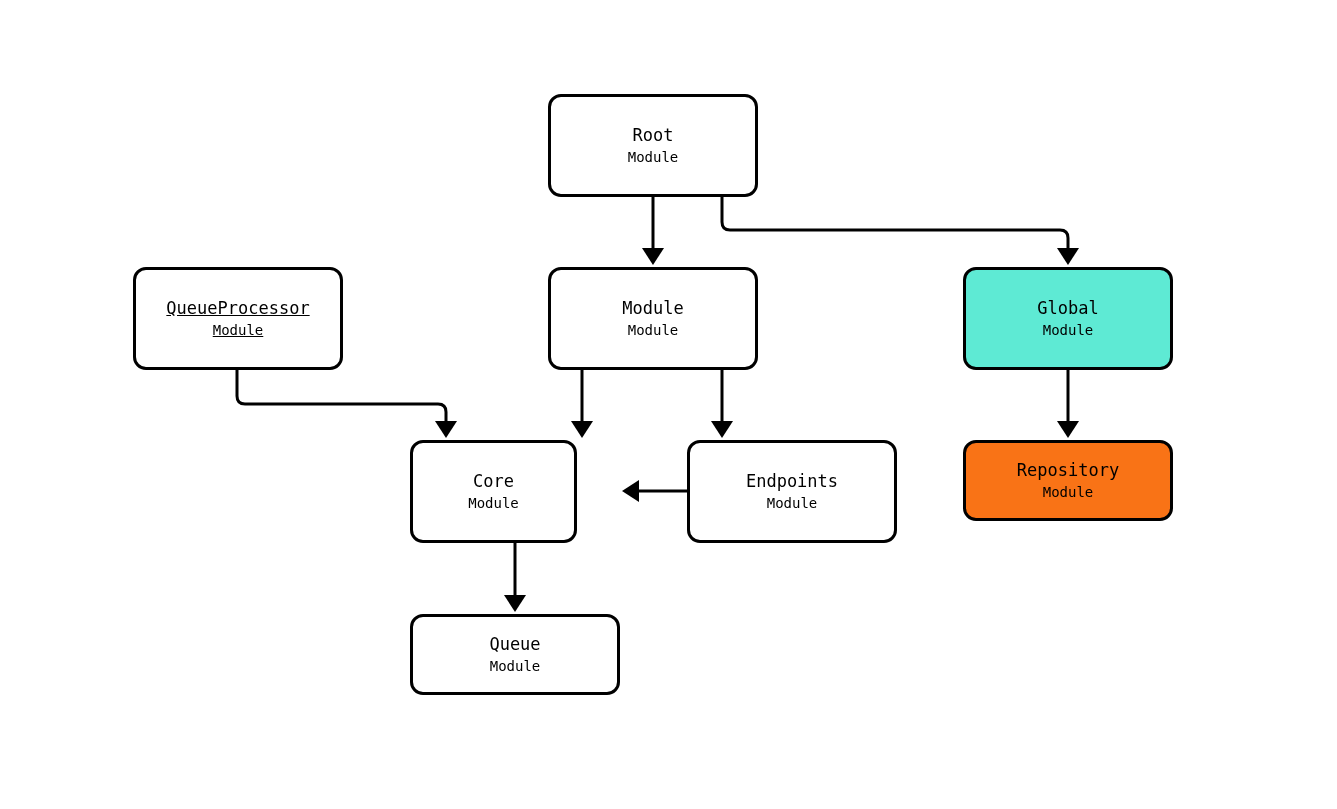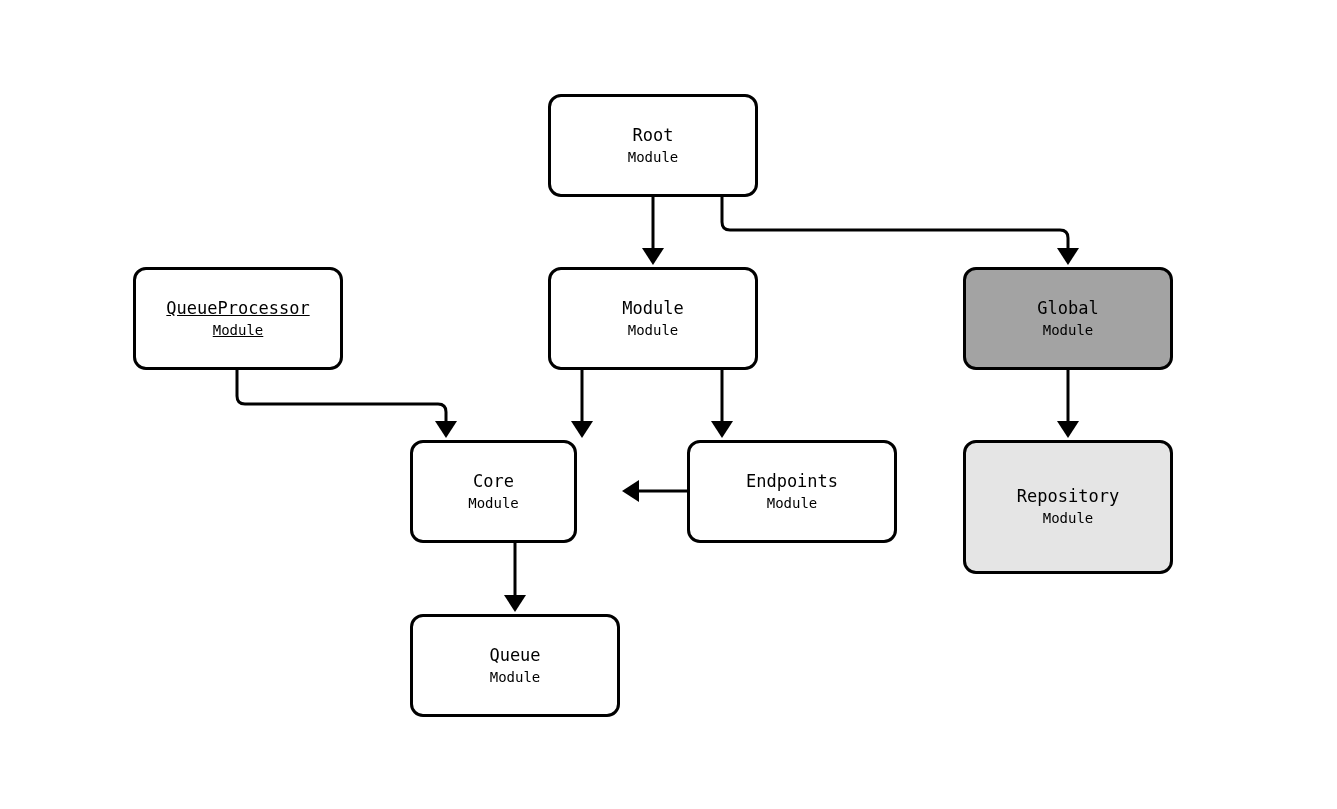--- a/index.html
+++ b/index.html
@@ -87,38 +87,38 @@
   <div class="node-box" style="left: 133px; top: 267px; width: 210px; height: 103px; border-color: rgb(0, 0, 0); background: rgb(255, 255, 255); color: rgb(0, 0, 0); text-decoration: underline;">
     <div class="node-label">QueueProcessor</div>
     <div class="node-label-line2">Module</div>
   </div>
 
   <div class="node-box" style="left: 548px; top: 267px; width: 210px; height: 103px; border-color: rgb(0, 0, 0); background: rgb(255, 255, 255); color: rgb(0, 0, 0);">
     <div class="node-label">Module</div>
     <div class="node-label-line2">Module</div>
   </div>
 
-  <div class="node-box" style="left: 963px; top: 267px; width: 210px; height: 103px; border-color: rgb(0, 0, 0); background: #a3a3a3; color: rgb(0, 0, 0);">
+  <div class="node-box" style="left: 963px; top: 267px; width: 210px; height: 103px; border-color: rgb(0, 0, 0); background: #5eead4; color: rgb(0, 0, 0);">
     <div class="node-label">Global</div>
     <div class="node-label-line2">Module</div>
   </div>
 
   <div class="node-box" style="left: 410px; top: 440px; width: 167px; height: 103px; border-color: rgb(0, 0, 0); background: rgb(255, 255, 255); color: rgb(0, 0, 0);">
     <div class="node-label">Core</div>
     <div class="node-label-line2">Module</div>
   </div>
 
   <div class="node-box" style="left: 687px; top: 440px; width: 210px; height: 103px; border-color: rgb(0, 0, 0); background: rgb(255, 255, 255); color: rgb(0, 0, 0);">
     <div class="node-label">Endpoints</div>
     <div class="node-label-line2">Module</div>
   </div>
 
-  <div class="node-box" style="left: 963px; top: 440px; width: 210px; height: 134px; border-color: rgb(0, 0, 0); background: #e5e5e5; color: rgb(0, 0, 0);">
+  <div class="node-box" style="left: 963px; top: 440px; width: 210px; height: 81px; border-color: rgb(0, 0, 0); background: #f97316; color: rgb(0, 0, 0);">
     <div class="node-label">Repository</div>
     <div class="node-label-line2">Module</div>
   </div>
 
-  <div class="node-box" style="left: 410px; top: 614px; width: 210px; height: 103px; border-color: rgb(0, 0, 0); background: rgb(255, 255, 255); color: rgb(0, 0, 0);">
+  <div class="node-box" style="left: 410px; top: 614px; width: 210px; height: 81px; border-color: rgb(0, 0, 0); background: rgb(255, 255, 255); color: rgb(0, 0, 0);">
     <div class="node-label">Queue</div>
     <div class="node-label-line2">Module</div>
   </div>
 
 </div>
 
 </body></html>

